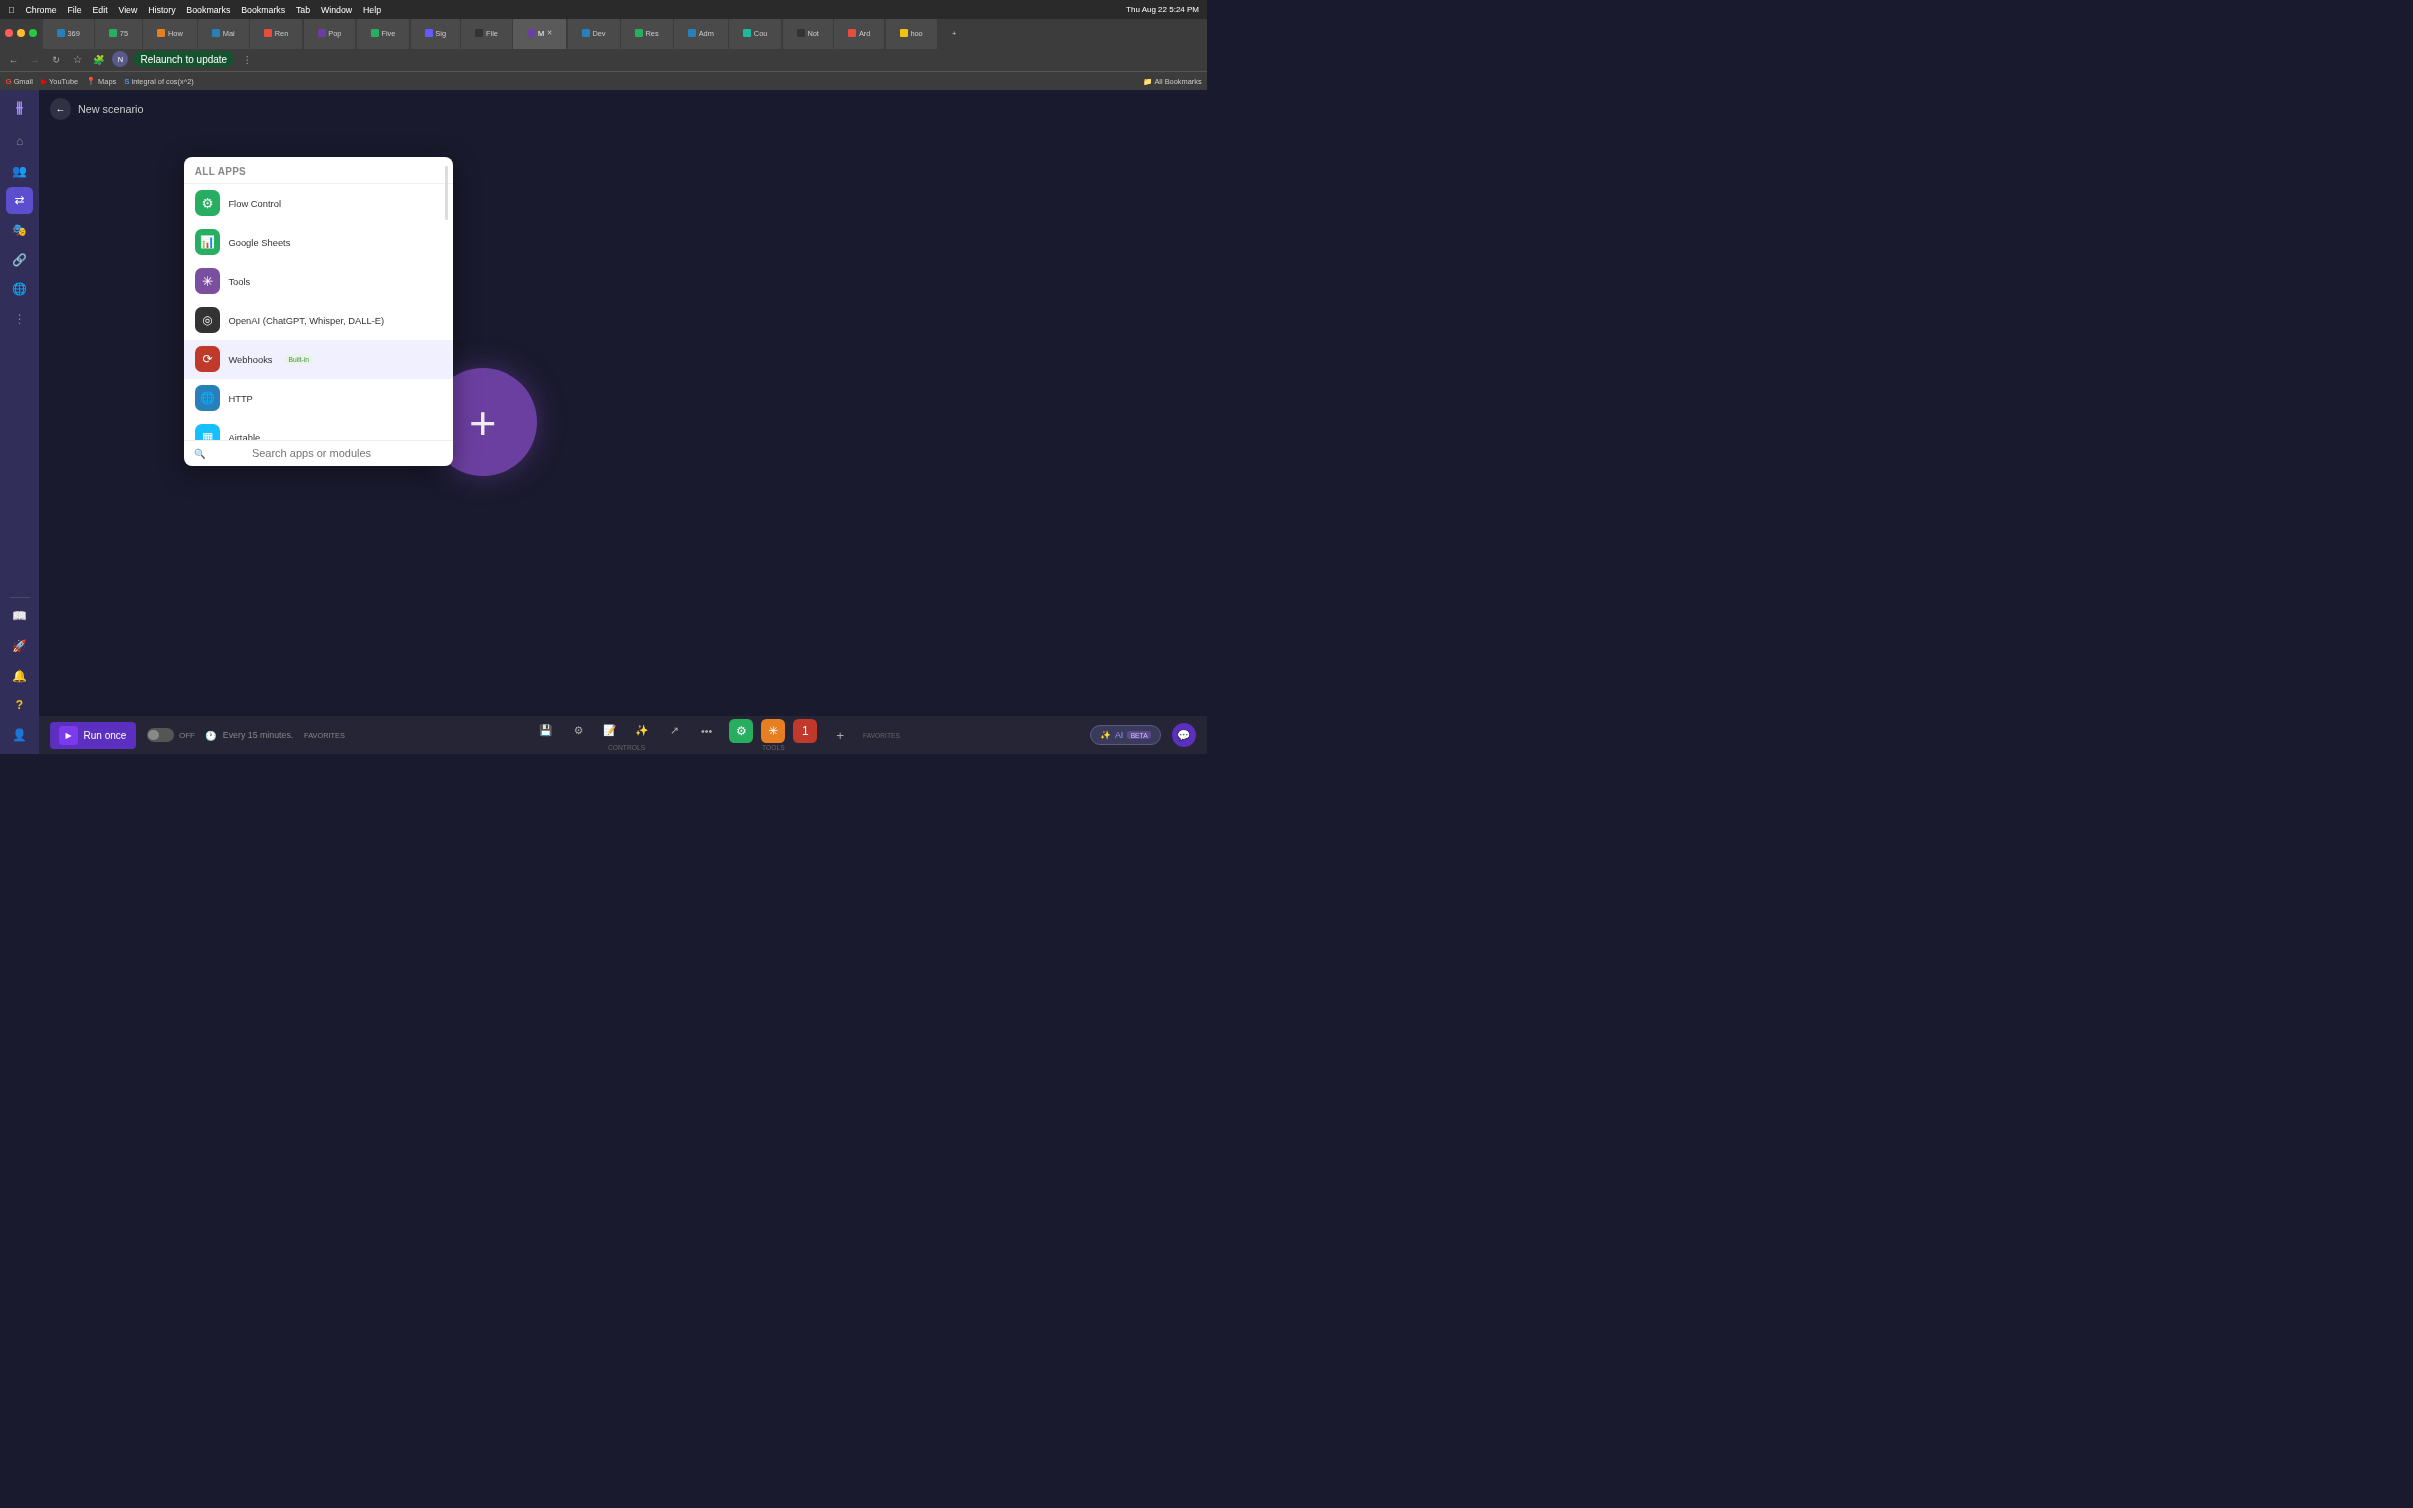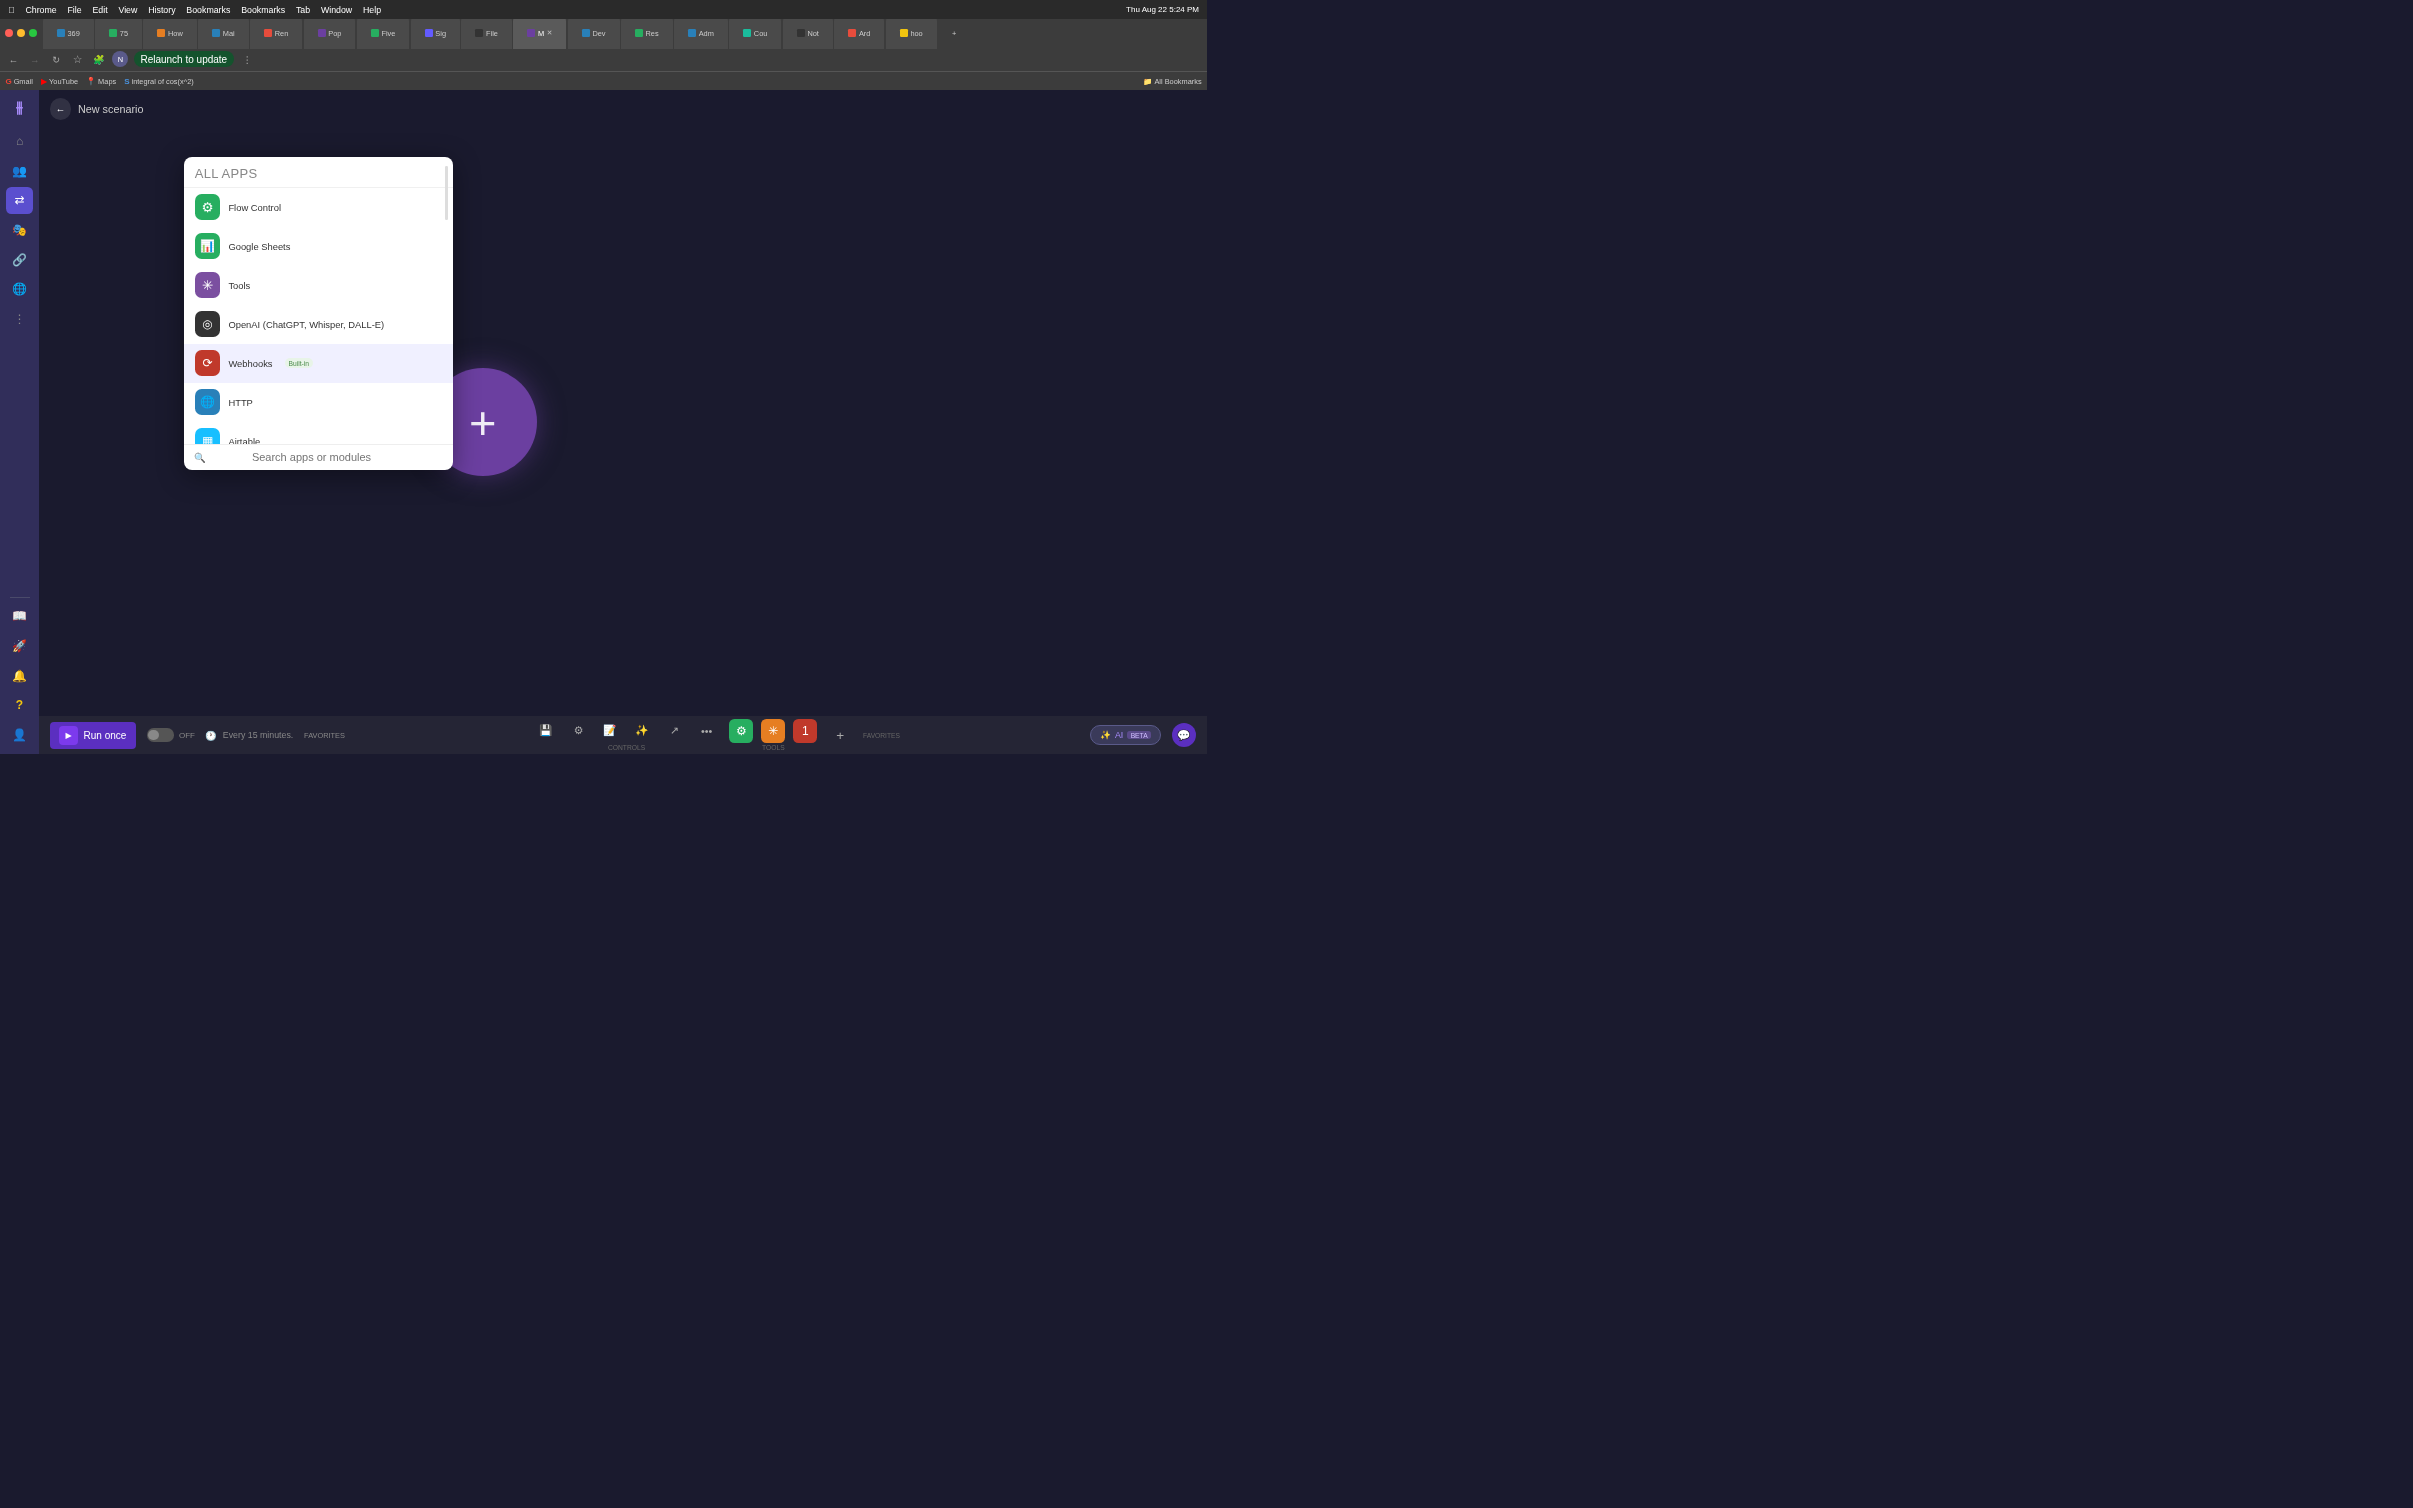--- a/index.html
+++ b/index.html
@@ -227,22 +227,22 @@
       left: 145px;
       width: 269px;
       background: #fff;
       border-radius: 8px;
       box-shadow: 0 5.4px 27px rgba(0,0,0,0.4);
       z-index: 100;
       overflow: hidden;
     }
     .apps-panel-header {
       padding: 9.4px 10.8px 5.4px;
-      font-size: 13px;
-      font-weight: 400;
+      font-size: 10px;
+      font-weight: 700;
       color: #888;
       letter-spacing: 0.3px;
       border-bottom: 0.7px solid #f0f0f0;
       display: flex;
       align-items: center;
     }
     .panel-scroll-indicator {
       position: absolute;
       right: 5.4px;
       top: 9.4px;

